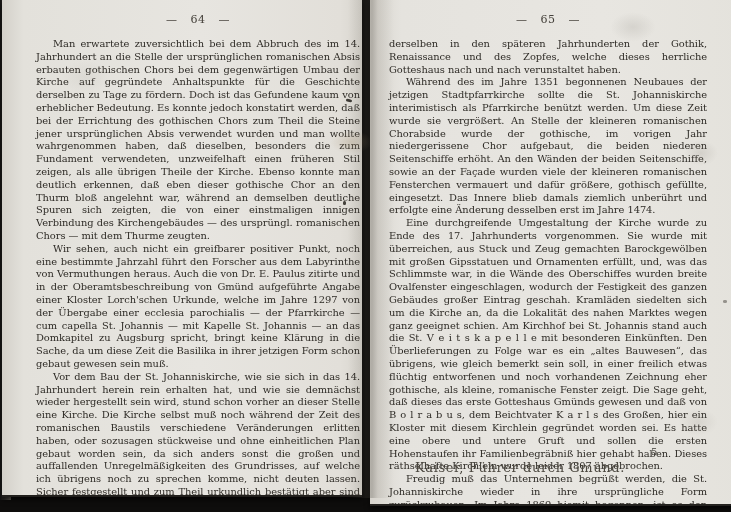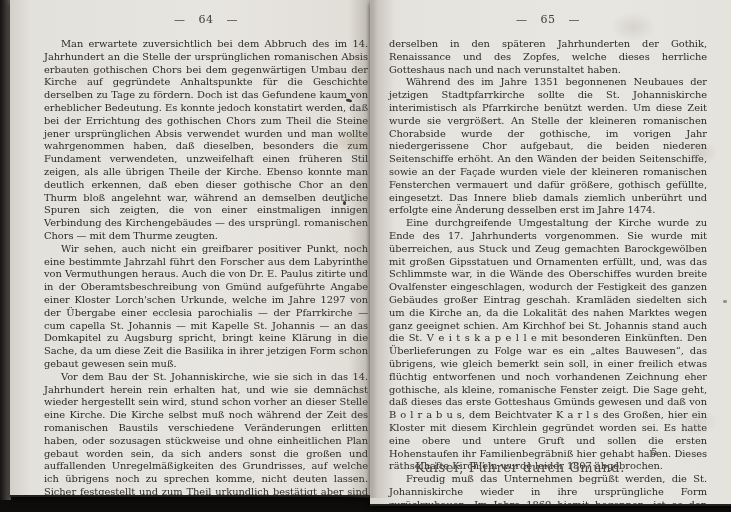--- a/index.html
+++ b/index.html
@@ -15,21 +15,21 @@
   
   .book-edge-left{
     position:absolute;left:0;top:0;width:11px;height:500px;
     background:linear-gradient(to right,#141312 0%,#2b2926 35%,#4a4741 70%,#6b675f 100%);
   }
   .page{
     position:absolute;top:0;overflow:hidden;
     color:var(--ink);
   }
   .page-left{
-    left:10px;width:360px;height:495px;
+    left:2px;width:360px;height:495px;
     background:linear-gradient(to right,#d3d0c9 0%,#e3e1db 6%,#e7e5e0 55%,#e2dfd9 94%,#d8d5ce 100%);
     box-shadow:0 3px 5px rgba(0,0,0,.65);
     border-bottom:2px solid #211f1c;
   }
   .page-right{
     left:370px;width:361px;height:504px;
     background:linear-gradient(to right,#d7d4cd 0%,#e5e3de 8%,#e8e6e1 60%,#e4e2dc 96%,#dfdcd6 100%);
     box-shadow:0 3px 5px rgba(0,0,0,.65);
     border-bottom:2px solid #24221f;
     padding-left:27px;

